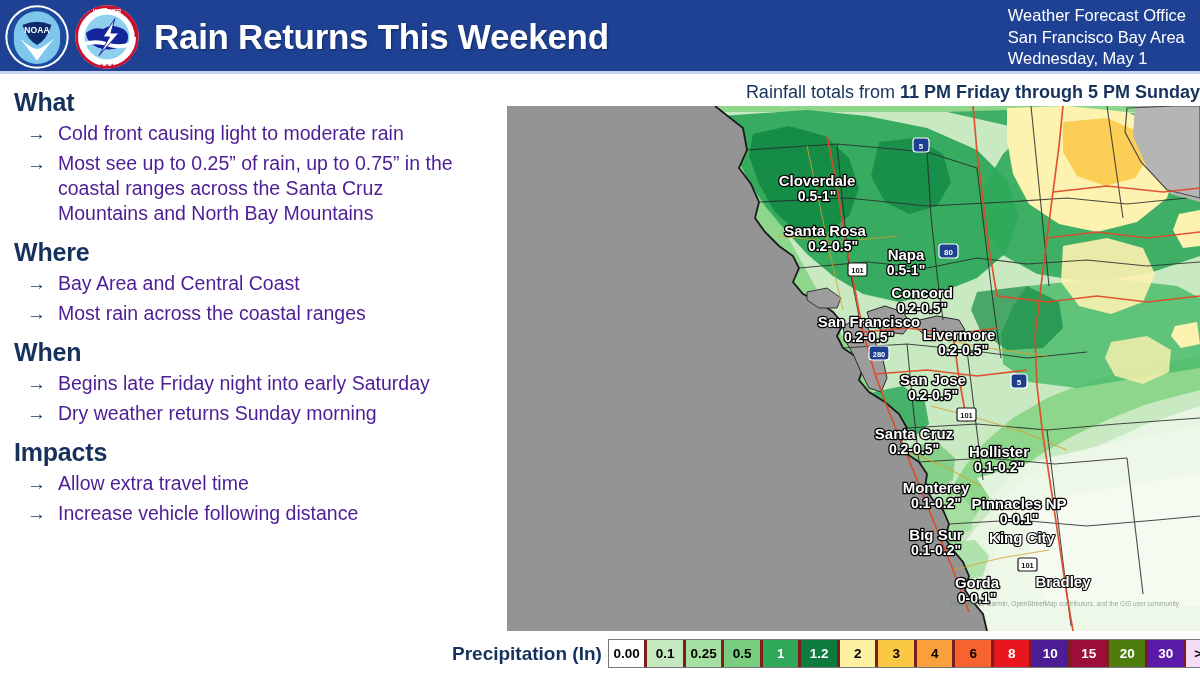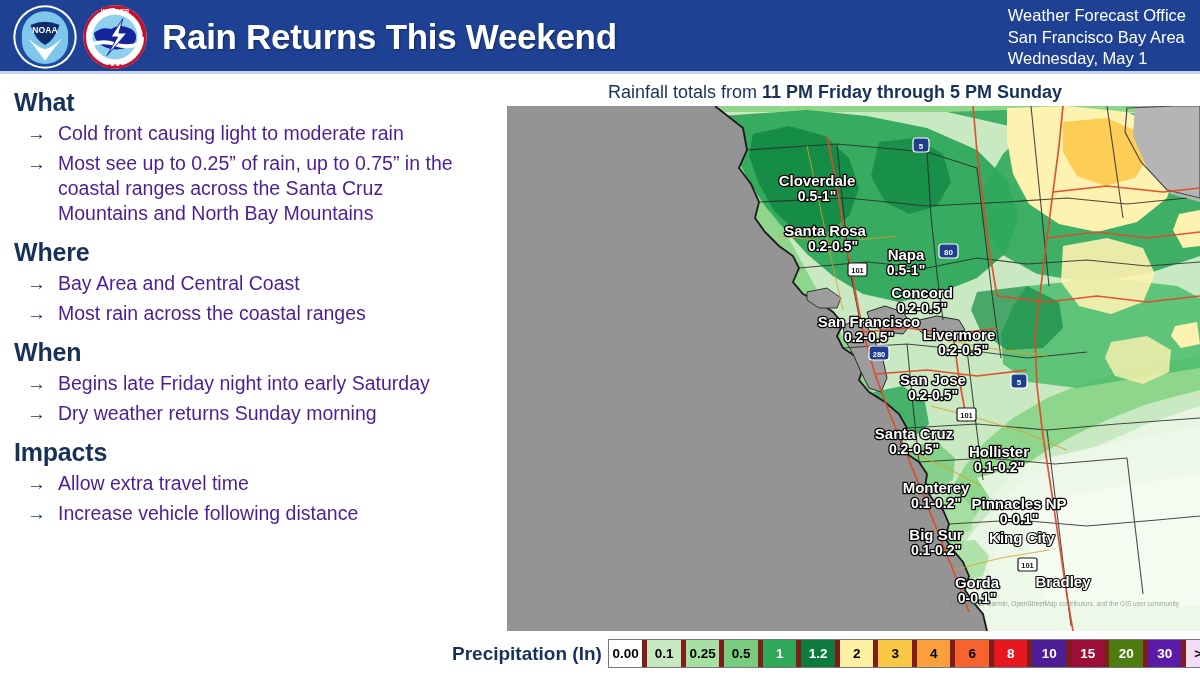--- a/index.html
+++ b/index.html
@@ -14,21 +14,21 @@
   
   .header {
     position: absolute; left: 0; top: 0; width: 1200px; height: 74px;
     background: #1f4193;
     display: flex; align-items: center;
   }
   .header::after {
     content: ""; position: absolute; left: 0; bottom: 0;
     width: 100%; height: 3px; background: #c6d2ef;
   }
-  .logos { display: flex; align-items: center; gap: 4px; padding-left: 12px; }
+  .logos { display: flex; align-items: center; gap: 4px; padding-left: 4px; }
   .logo { width: 66px; height: 66px; flex: 0 0 auto; }
   .header-title {
     color: #ffffff; font-size: 35px; font-weight: bold;
     letter-spacing: -0.3px; margin-left: 14px;
     text-shadow: 1px 1px 2px rgba(0,0,0,0.35);
   }
   .header-right {
     position: absolute; right: 14px; top: 5px;
     text-align: left; color: #ffffff;
     font-size: 16.5px; line-height: 21.5px;
@@ -52,21 +52,21 @@
     padding-left: 13px;
   }
   .bullet-text {
     color: #4c1d95; font-size: 19.5px; line-height: 25px;
     max-width: 400px;
   }
 
   
   .map-title {
     position: absolute; left: 470px; top: 82px; width: 730px;
-    text-align: center; color: #16325c; font-size: 18px;
+    text-align: right; color: #16325c; font-size: 18px;
   }
   .map-title b { font-weight: bold; }
 
   .map-wrap {
     position: absolute; left: 507px; top: 106px;
     width: 693px; height: 525px; overflow: hidden;
     background: #949494;
   }
   .map-wrap svg { display: block; }
 
@@ -78,21 +78,21 @@
   }
   .legend-label {
     color: #16325c; font-size: 19px; font-weight: bold;
     margin-right: 6px; white-space: nowrap;
   }
   .legend-bar { display: flex; height: 29px; border: 1px solid #777; }
   .legend-cell {
     width: 38.5px; height: 100%;
     display: flex; align-items: center; justify-content: center;
     font-size: 13.5px; font-weight: bold; color: #000;
-    border-right: 5px solid #7f1d1d;
+    border-right: 3px solid #7f1d1d;
   }
   .legend-cell:last-child { border-right: none; }
   .legend-cell.lightfg { color: #ffffff; }
 
   
   .city-label {
     font-family: "Liberation Sans", sans-serif;
     font-weight: bold; fill: #ffffff;
     stroke: #000000; stroke-width: 2.6px;
     paint-order: stroke fill; stroke-linejoin: round;

